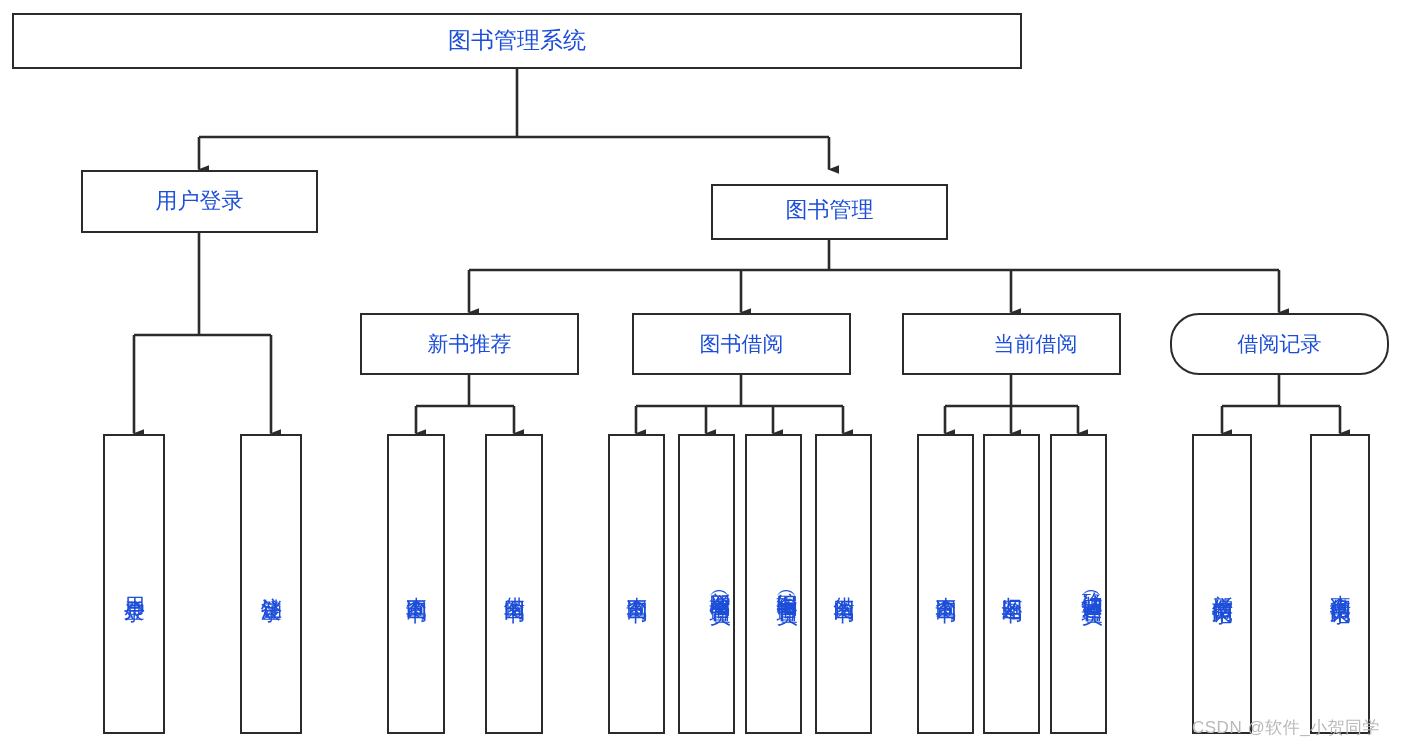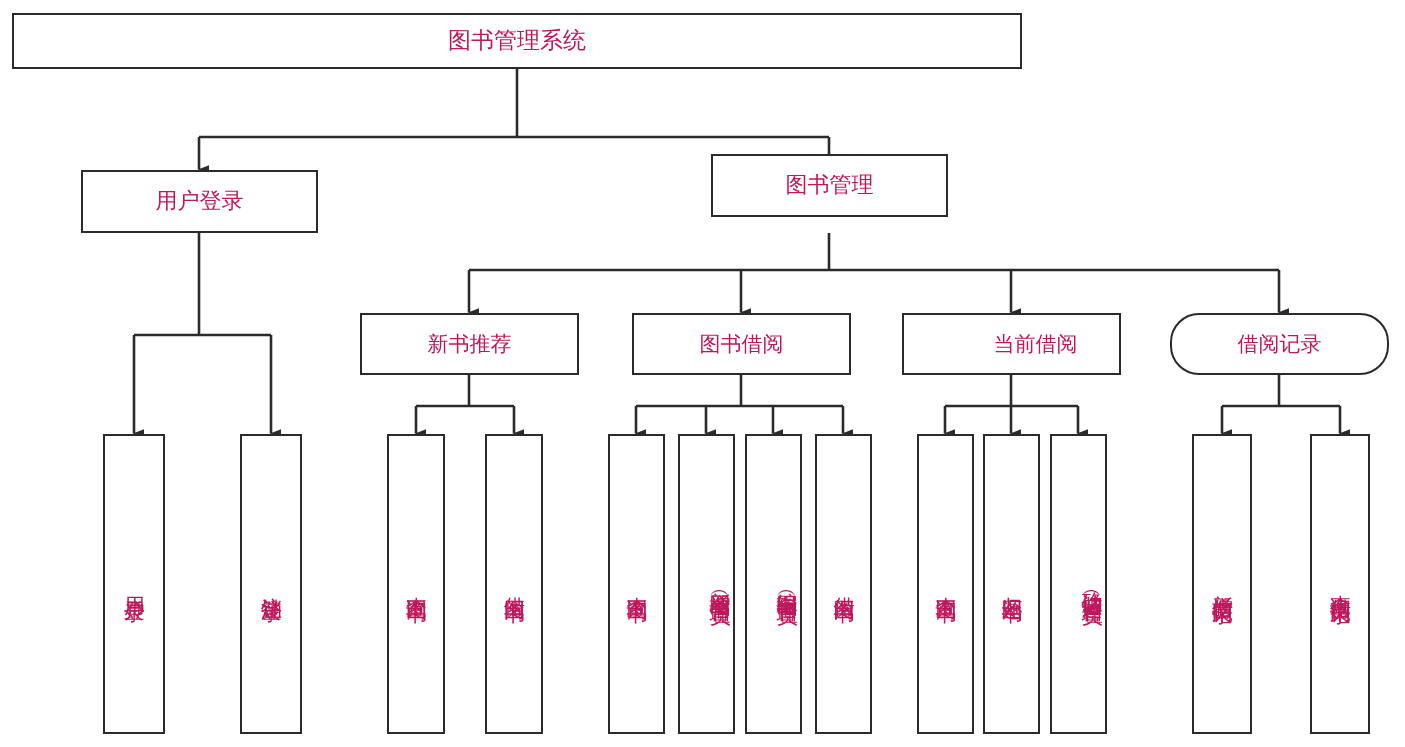--- a/index.html
+++ b/index.html
@@ -29,21 +29,21 @@
   }
   .node {
     position: absolute;
     box-sizing: border-box;
     background: #ffffff;
     border: 2.5px solid #2b2b2b;
     display: flex;
     align-items: center;
     justify-content: center;
     text-align: center;
-    color: #be185d;
+    color: #1d4ed8;
     line-height: 1.28;
   }
   .node.root {
     font-size: 23px;
   }
   .node.level2 {
     font-size: 22px;
   }
   .node.level3 {
     font-size: 21px;
@@ -121,21 +121,21 @@
       </g>
   </svg>
 
   <div id="node-layer">
       <div class="node root" style="left: 12px; top: 13px; width: 1010px; height: 56px;">
         <span>图书管理系统</span>
       </div>
       <div class="node level2" style="left: 81px; top: 170px; width: 237px; height: 63px;">
         <span>用户登录</span>
       </div>
-      <div class="node level2" style="left: 711px; top: 154px; width: 237px; height: 63px;">
+      <div class="node level2" style="left: 711px; top: 184px; width: 237px; height: 56px; font-family: Liberation Mono, monospace;">
         <span>图书管理</span>
       </div>
       <div class="node level3" style="left: 360px; top: 313px; width: 219px; height: 62px; font-family: Liberation Serif, serif;">
         <span>新书推荐</span>
       </div>
       <div class="node level3" style="left: 632px; top: 313px; width: 219px; height: 62px; text-align: center;">
         <span>图书借阅</span>
       </div>
       <div class="node level3" style="left: 902px; top: 313px; width: 219px; height: 62px; padding-left: 48px;">
         <span>当前借阅</span>
@@ -177,14 +177,15 @@
         <span class="vtext">确认归还（管理员）</span>
       </div>
       <div class="node leaf" style="left: 1192px; top: 434px; width: 60px; height: 300px;">
         <span class="vtext">新增借阅记录</span>
       </div>
       <div class="node leaf" style="left: 1310px; top: 434px; width: 60px; height: 300px;">
         <span class="vtext">查询借阅记录</span>
       </div>
     </div>
 
+  <div class="watermark" style="left: 1192px; top: 716px;">CSDN @软件_小贺同学</div>
 
 </div>
 
 </body></html>

